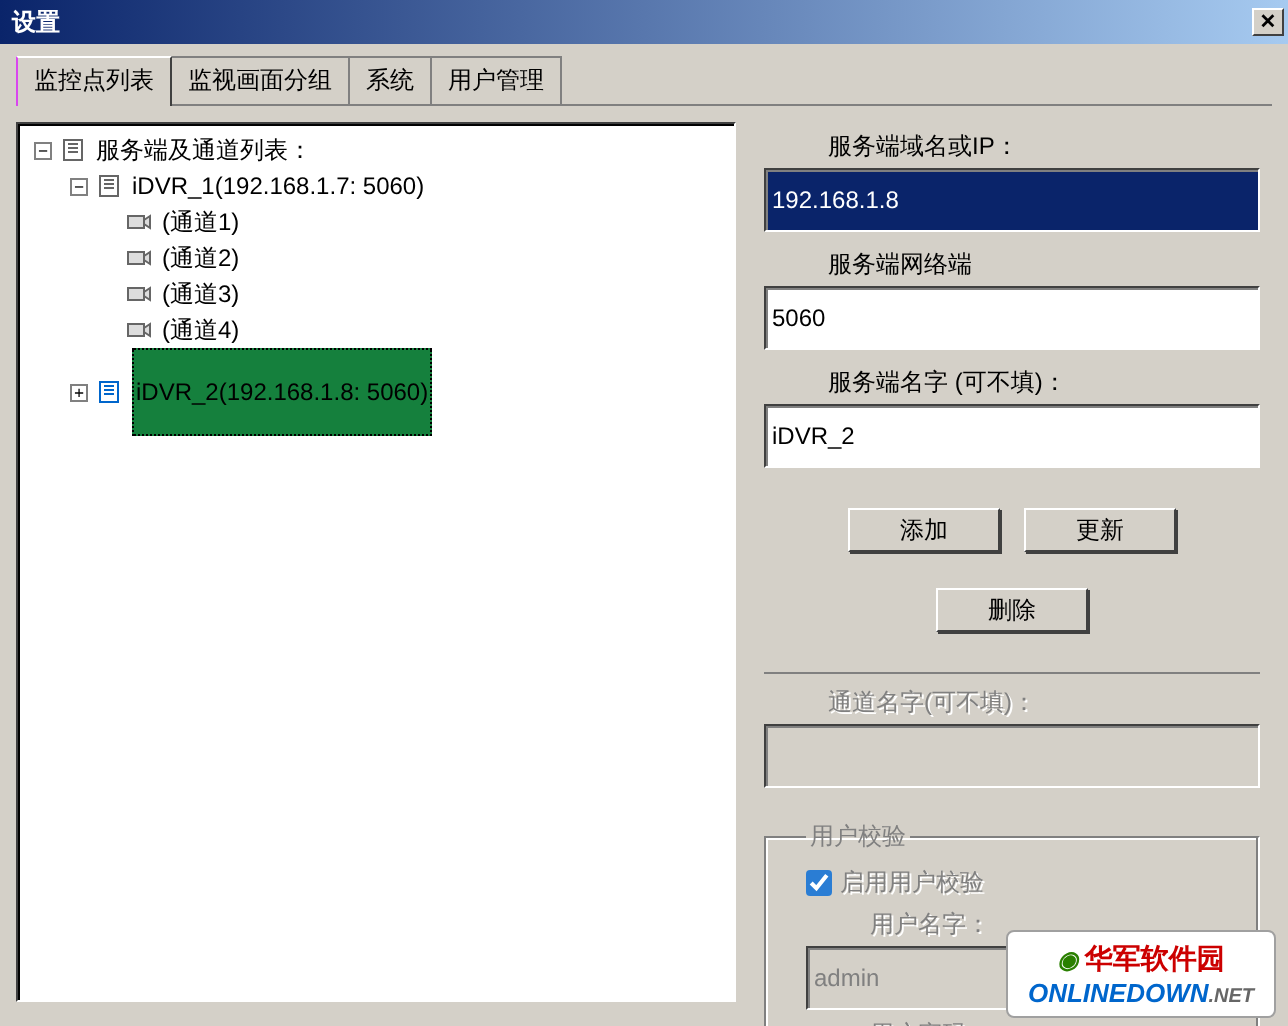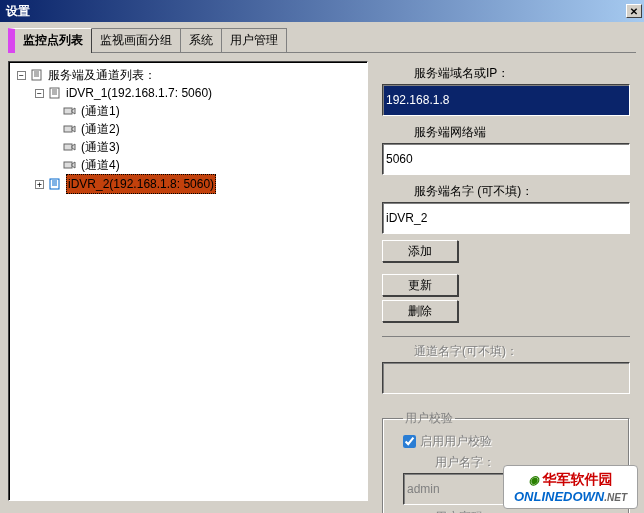--- a/index.html
+++ b/index.html
@@ -4,46 +4,46 @@
 <style>
 * { box-sizing: border-box; margin: 0; padding: 0; font-family: "SimSun", "宋体", sans-serif; font-size: 12px; }
 body { background: #d4d0c8; width: 644px; height: 513px; overflow: hidden; }
 
 .titlebar { height: 22px; background: linear-gradient(to right, #0a246a, #a6caf0); color: #fff; display: flex; align-items: center; padding: 0 2px; }
 .titlebar-text { padding-left: 4px; font-weight: bold; }
 .titlebar-close { margin-left: auto; width: 16px; height: 14px; background: #d4d0c8; border: 1px solid #fff; border-right-color: #404040; border-bottom-color: #404040; display: flex; align-items: center; justify-content: center; color: #000; font-family: Arial; font-size: 10px; font-weight: bold; cursor: default; }
 
 .tabs { display: flex; border-bottom: 1px solid #808080; margin: 6px 8px 0 8px; }
 .tab { padding: 3px 8px 3px 8px; background: #d4d0c8; border: 1px solid #808080; border-bottom: none; margin-right: -1px; cursor: default; position: relative; }
-.tab.active { background: #d4d0c8; border-top: 1px solid #fff; border-left: 7px solid #d946ef; border-right: 1px solid #404040; margin-bottom: -1px; z-index: 2; font-weight: bold; }
+.tab.active { background: #d4d0c8; border-top: 1px solid #fff; border-left: 1px solid #d946ef; border-right: 1px solid #404040; margin-bottom: -1px; z-index: 2; }
 
 .content { display: flex; padding: 8px; gap: 8px; }
 
 .tree-panel { width: 360px; height: 440px; background: #fff; border: 1px solid #808080; border-top-color: #404040; border-left-color: #404040; border-right-color: #fff; border-bottom-color: #fff; box-shadow: inset 1px 1px 0 #000; padding: 4px; overflow: auto; }
 .tree-node { white-space: nowrap; line-height: 18px; display: flex; align-items: center; }
 .tree-indent { display: inline-block; }
 .tree-toggle { width: 9px; height: 9px; border: 1px solid #808080; display: inline-flex; align-items: center; justify-content: center; font-size: 8px; line-height: 7px; margin-right: 4px; font-family: monospace; background: #fff; cursor: default; }
 .tree-icon { width: 14px; height: 12px; margin-right: 4px; display: inline-block; }
 .tree-label { cursor: default; white-space: pre; }
-.tree-label.selected { background: #c2410c; border: 1px dotted #000; padding: 0 1px; }
+.tree-label.selected { background: #15803d; border: 1px dotted #000; padding: 12px 1px; }
 .doc-icon svg, .cam-icon svg { display: block; }
 
 .right-panel { flex: 1; padding: 4px 6px; }
 .form-row { margin-bottom: 4px; }
 .form-label { display: block; margin-bottom: 2px; margin-left: 32px; }
 .form-pair { display: flex; gap: 34px; justify-content: flex-end; }
 .form-pair > div { flex: 1; }
 
 input[type=text], select { height: 32px; border: 1px solid #404040; border-right-color: #fff; border-bottom-color: #fff; box-shadow: inset 1px 1px 0 #808080; padding: 1px 3px; background: #fff; font-size: 12px; }
 input[type=text] { width: 100%; }
 input[type=text].sel { background: #0a246a; color: #fff; }
 input[type=text].disabled { background: #d4d0c8; color: #808080; }
 select { width: 100%; background: #fff; }
 
-.btn-row { display: flex; gap: 12px; justify-content: center; margin: 6px 0; flex-direction: column; }
+.btn-row { display: flex; gap: 12px; justify-content: center; margin: 20px 0; }
 button { width: 76px; height: 22px; background: #d4d0c8; border: 1px solid #fff; border-right-color: #404040; border-bottom-color: #404040; box-shadow: 1px 1px 0 #404040; font-size: 12px; cursor: default; }
 button.disabled { color: #808080; text-shadow: 1px 1px 0 #fff; }
 
 fieldset { border: 1px solid #808080; border-top-color: #808080; border-left-color: #808080; border-right-color: #fff; border-bottom-color: #fff; box-shadow: inset -1px -1px 0 #808080, inset 1px 1px 0 #fff; padding: 6px 8px 8px 20px; margin-top: 10px; }
 legend { padding: 0 2px; color: #808080; }
 .chk-row { display: flex; align-items: center; gap: 4px; margin-bottom: 4px; }
 .chk-row input[type=checkbox] { width: 13px; height: 13px; accent-color: #2a7dd4; }
 .disabled-text { color: #808080; text-shadow: 1px 1px 0 #fff; }
 
 .bottom-bar { position: absolute; bottom: 8px; right: 12px; display: flex; gap: 6px; }

